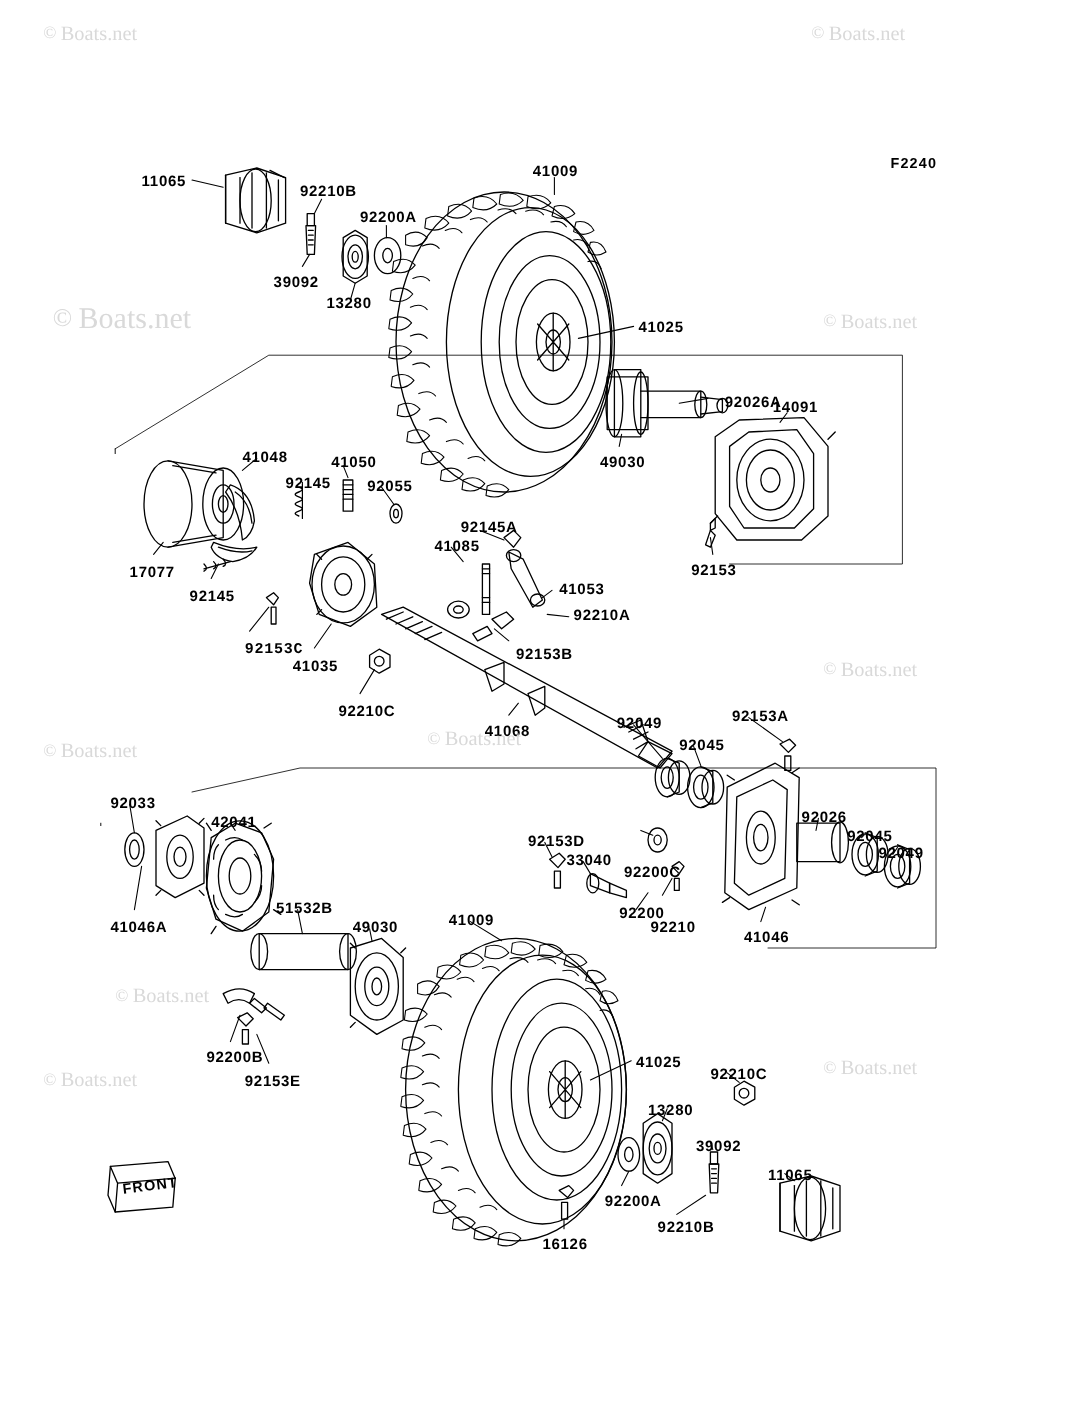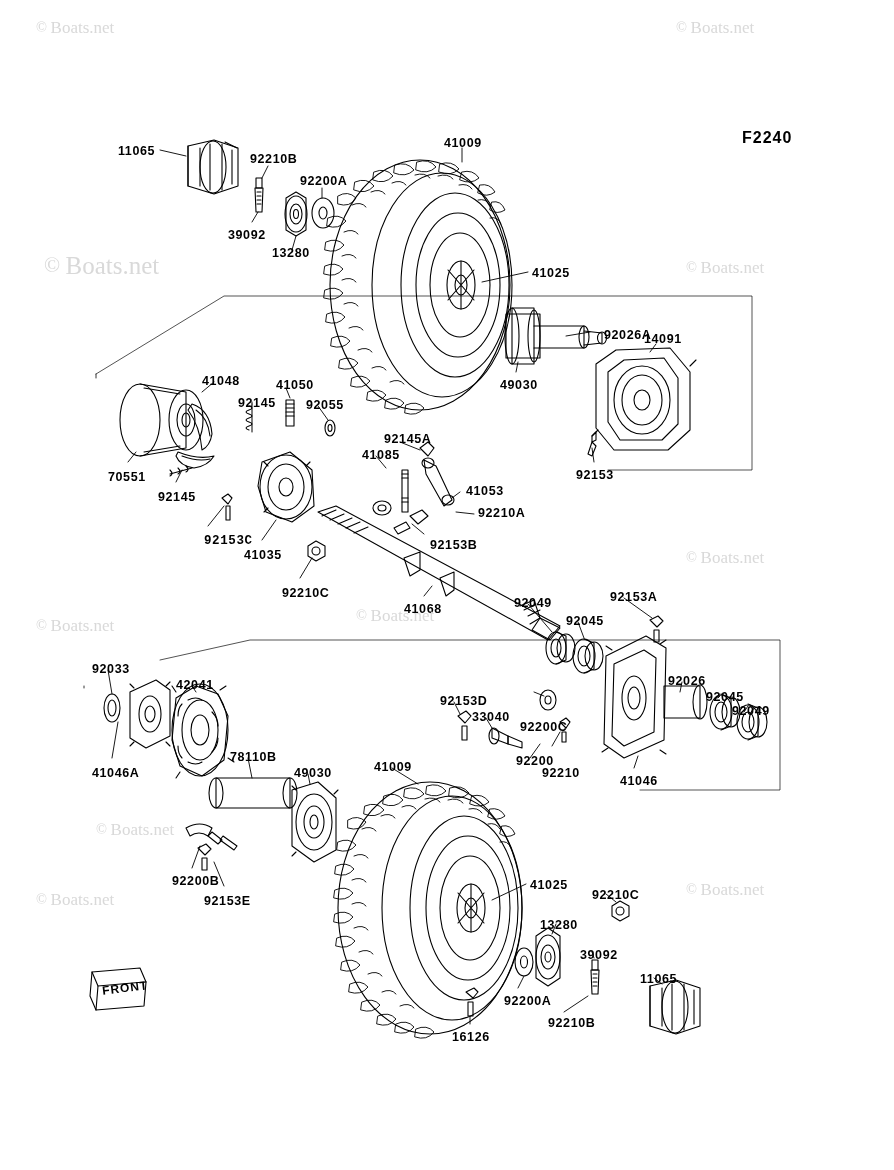--- a/index.html
+++ b/index.html
@@ -37,21 +37,21 @@
     position: absolute;
     font-size: 12.5px;
     font-weight: bold;
     color: #000000;
     letter-spacing: 0.6px;
     white-space: nowrap;
     font-family: "Liberation Sans", sans-serif;
   }
   .code {
     position: absolute;
-    font-size: 16px;
+    font-size: 12px;
     font-weight: bold;
     color: #000;
     letter-spacing: 1px;
   }
   svg.art {
     position: absolute;
     left: 0;
     top: 0;
     width: 894px;
     height: 1170px;
@@ -490,21 +490,21 @@
       <div class="lbl" style="left: 556px; top: 328px; margin-left: 48px;">92026A</div>
       <div class="lbl" style="left: 644px; top: 332px;">14091</div>
       <div class="lbl" style="left: 500px; top: 378px;">49030</div>
       <div class="lbl" style="left: 576px; top: 468px;">92153</div>
       <div class="lbl" style="left: 202px; top: 374px;">41048</div>
       <div class="lbl" style="left: 276px; top: 378px;">41050</div>
       <div class="lbl" style="left: 238px; top: 396px;">92145</div>
       <div class="lbl" style="left: 306px; top: 398px; text-align: center;">92055</div>
       <div class="lbl" style="left: 384px; top: 432px;">92145A</div>
       <div class="lbl" style="left: 362px; top: 448px;">41085</div>
-      <div class="lbl" style="left: 108px; top: 470px;">70551</div>
+      <div class="lbl" style="left: 108px; top: 470px;">17077</div>
       <div class="lbl" style="left: 158px; top: 490px;">92145</div>
       <div class="lbl" style="left: 466px; top: 484px;">41053</div>
       <div class="lbl" style="left: 478px; top: 506px;">92210A</div>
       <div class="lbl" style="left: 430px; top: 526px; margin-top: 12px;">92153B</div>
       <div class="lbl" style="left: 204px; top: 534px; font-family: Liberation Mono, monospace;">92153C</div>
       <div class="lbl" style="left: 244px; top: 548px;">41035</div>
       <div class="lbl" style="left: 282px; top: 586px;">92210C</div>
       <div class="lbl" style="left: 404px; top: 602px;">41068</div>
       <div class="lbl" style="left: 514px; top: 596px;">92049</div>
       <div class="lbl" style="left: 566px; top: 614px;">92045</div>
@@ -513,21 +513,21 @@
       <div class="lbl" style="left: 706px; top: 690px;">92045</div>
       <div class="lbl" style="left: 732px; top: 704px;">92049</div>
       <div class="lbl" style="left: 92px; top: 662px;">92033</div>
       <div class="lbl" style="left: 176px; top: 678px;">42041</div>
       <div class="lbl" style="left: 440px; top: 694px;">92153D</div>
       <div class="lbl" style="left: 472px; top: 710px;">33040</div>
       <div class="lbl" style="left: 520px; top: 720px;">92200C</div>
       <div class="lbl" style="left: 542px; top: 738px; margin-top: 28px;">92210</div>
       <div class="lbl" style="left: 516px; top: 754px;">92200</div>
       <div class="lbl" style="left: 92px; top: 766px;">41046A</div>
-      <div class="lbl" style="left: 230px; top: 750px;">78110B</div>
+      <div class="lbl" style="left: 230px; top: 750px;">51532B</div>
       <div class="lbl" style="left: 294px; top: 766px;">49030</div>
       <div class="lbl" style="left: 374px; top: 760px;">41009</div>
       <div class="lbl" style="left: 620px; top: 774px;">41046</div>
       <div class="lbl" style="left: 172px; top: 874px;">92200B</div>
       <div class="lbl" style="left: 204px; top: 894px;">92153E</div>
       <div class="lbl" style="left: 530px; top: 878px;">41025</div>
       <div class="lbl" style="left: 592px; top: 888px;">92210C</div>
       <div class="lbl" style="left: 540px; top: 918px;">13280</div>
       <div class="lbl" style="left: 580px; top: 948px;">39092</div>
       <div class="lbl" style="left: 640px; top: 972px;">11065</div>

